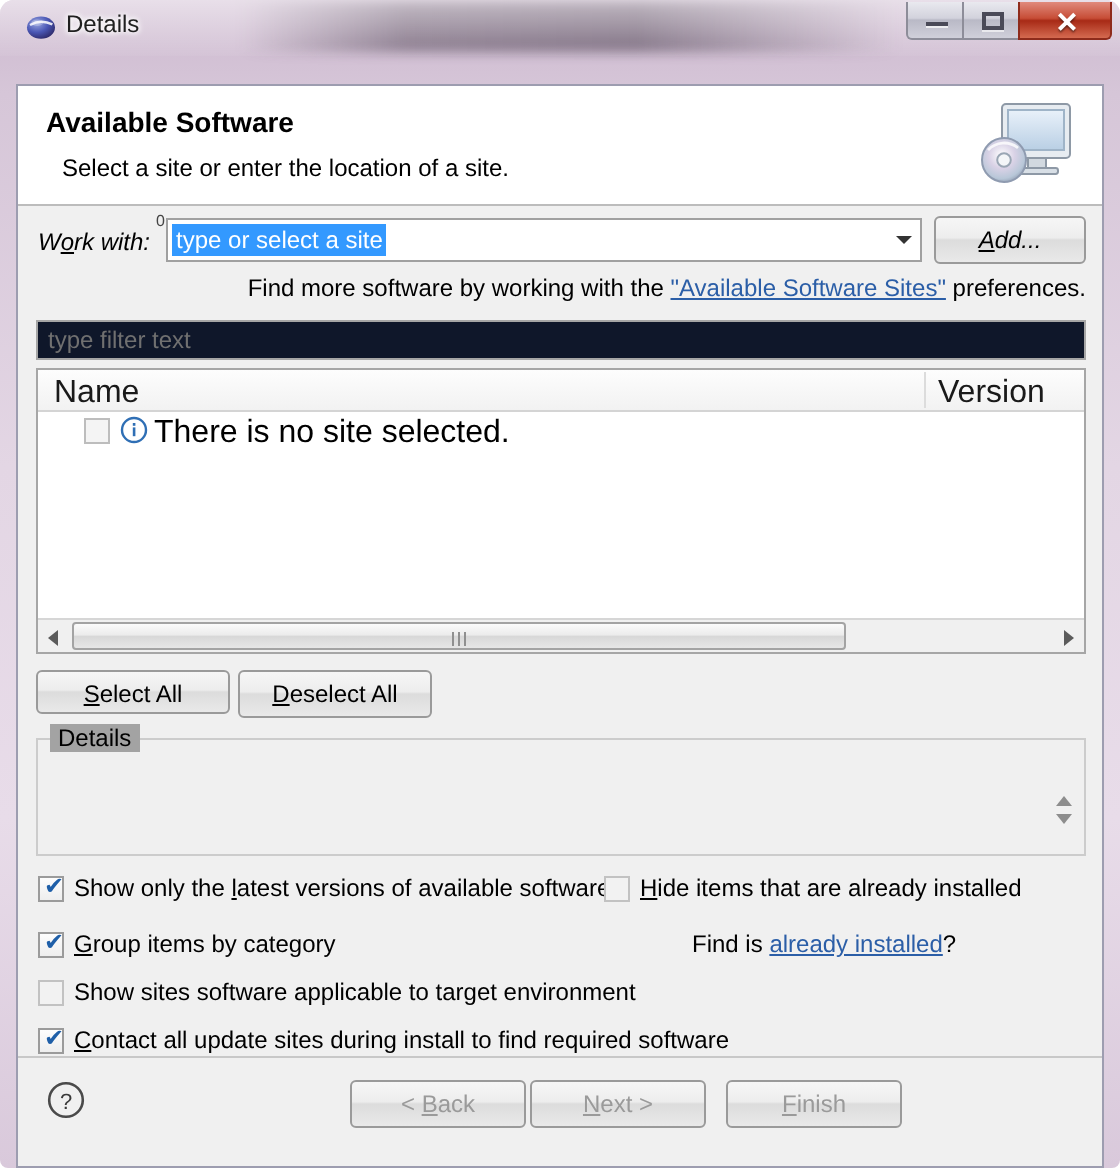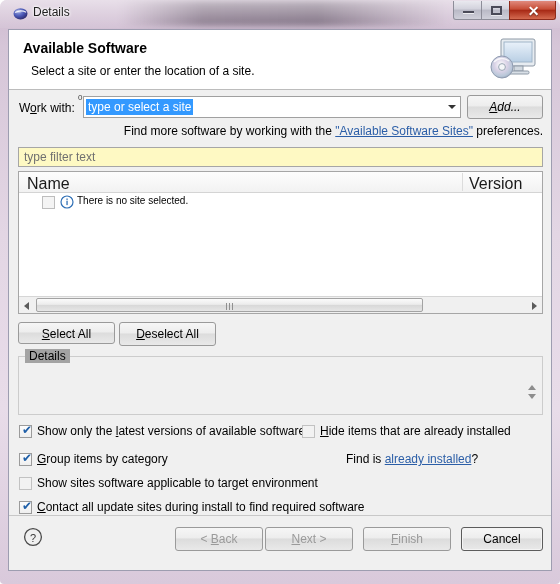--- a/index.html
+++ b/index.html
@@ -80,21 +80,21 @@
   .glyph-close {
     position: absolute; left: 0; top: 2px; width: 47px;
     text-align: center; font-size: 14px; font-weight: bold; color: #ffffff;
     text-shadow: 0 1px 1px rgba(0,0,0,0.45);
     font-family: "Liberation Sans", sans-serif;
   }
 
   
   .client {
     position: absolute;
-    left: 8px; top: 29px;
+    left: 8px; top: 42px;
     width: 544px; height: 542px;
     box-sizing: border-box;
     border: 1px solid #9d9db0;
     background: #f0f0f0;
     overflow: hidden;
   }
 
   
   .header {
     position: absolute; left: 0; top: 0; width: 542px; height: 60px;
@@ -120,21 +120,21 @@
     position: absolute; left: 0; top: 60px; width: 542px; height: 481px;
     background: #f0f0f0;
   }
 
   .lbl {
     position: absolute; font-size: 12px; color: #000000; white-space: nowrap;
   }
   .mn { text-decoration: underline; }
 
   
-  .workwith-label { left: 10px; top: 11px; }
+  .workwith-label { left: 10px; top: 11px; font-style: italic; }
   .superscript-dot {
     position: absolute; left: 69px; top: 4px;
     font-size: 8px; color: #444; line-height: 8px;
   }
   .combo {
     position: absolute; left: 74px; top: 6px;
     width: 378px; height: 22px;
     background: #ffffff;
     border: 1px solid #a0a0a0;
     box-sizing: border-box;
@@ -182,21 +182,21 @@
   }
   .link {
     color: #2b5ea7; text-decoration: underline; cursor: pointer;
   }
 
   
   .filter {
     position: absolute; left: 9px; top: 57px;
     width: 525px; height: 20px;
     box-sizing: border-box;
-    background: #fef9c3;
+    background: #0f172a;
     border: 1px solid #a6a6a6;
     font-size: 12px;
     color: #707070;
     padding: 2px 0 0 5px;
   }
 
   
   .table {
     position: absolute; left: 9px; top: 81px;
     width: 525px; height: 143px;
@@ -227,21 +227,21 @@
     box-sizing: border-box;
     border: 1px solid #bdbdbd;
     background: #f4f4f4;
   }
   .info-icon {
     position: absolute; left: 41px; top: 2px;
     width: 14px; height: 14px;
   }
   .row-text {
     position: absolute; left: 58px; top: 2px;
-    font-size: 10px; color: #000000;
+    font-size: 16px; color: #000000;
   }
 
   
   .hscroll {
     position: absolute; left: 0; bottom: 0; width: 523px; height: 17px;
     background: #f0f0f0;
     border-top: 1px solid #d6d6d6;
     box-sizing: border-box;
   }
   .hs-arrow {
@@ -516,17 +516,16 @@
           <text x="10" y="14.5" font-size="11" text-anchor="middle" fill="#3a3a3a" font-family="Liberation Sans, sans-serif">?</text>
         </svg>
       </span>
 
       <div class="btn btn-back disabled"><span>&lt; </span><span class="mn">B</span><span>ack</span></div>
 
       <div class="btn btn-next disabled"><span></span><span class="mn">N</span><span>ext &gt;</span></div>
 
       <div class="btn btn-finish disabled"><span></span><span class="mn">F</span><span>inish</span></div>
 
-      <div class="btn btn-cancel default"><span>Cancel</span><span class="mn"></span><span></span></div>
 
     </div>
   </div>
 </div>
 
 </body></html>

